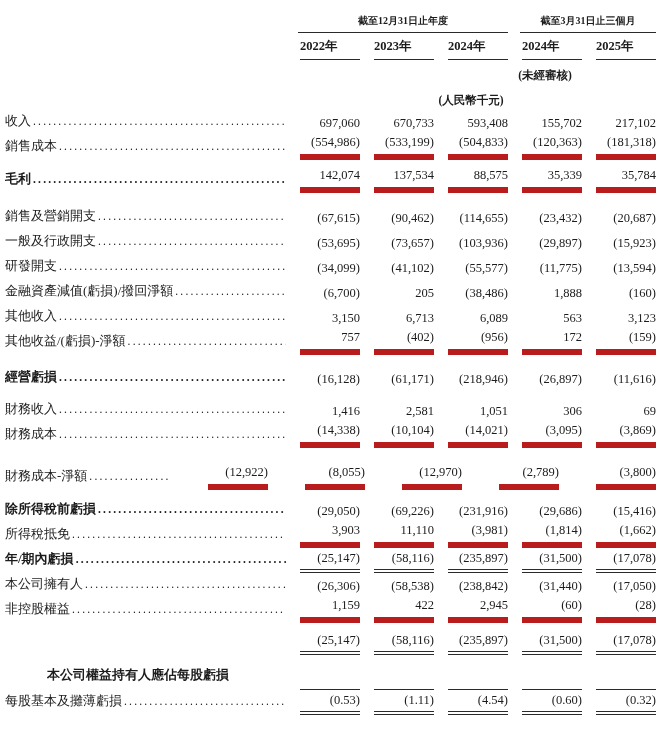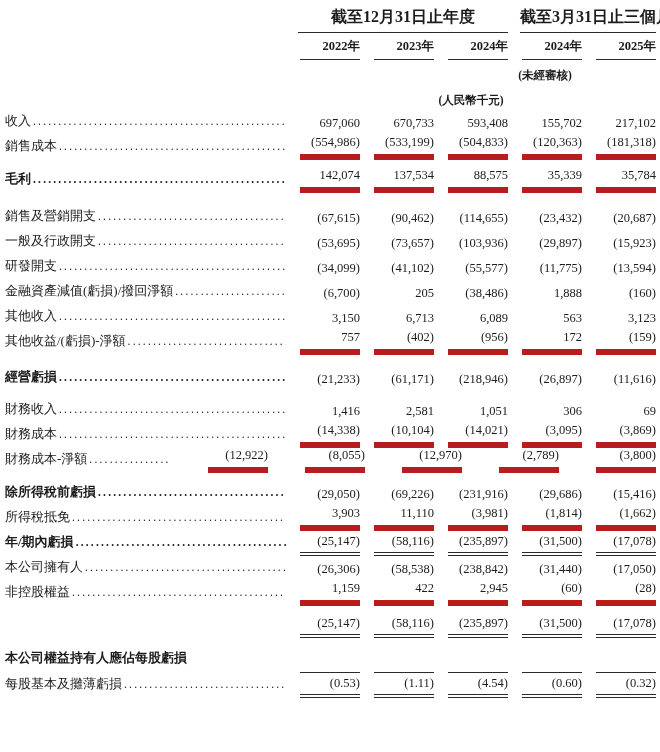--- a/index.html
+++ b/index.html
@@ -28,28 +28,28 @@
   }
   .vbox.single { border-bottom:6px solid #b91c1c; }
   .vbox.double { border-bottom:4px double #2a2a2a; padding-bottom:3px; }
   .vbox.above  { border-top:1px solid #2a2a2a; padding-top:3px; }
 
   
   .head-group { height:27px; }
   .grp { box-sizing:border-box; }
   .grp-inner {
     margin-left:12px; border-bottom:1px solid #2a2a2a;
-    text-align:center; font-weight:bold; font-size:16px;
+    text-align:center; font-weight:bold; font-size:10px;
     padding-bottom:4px; white-space:nowrap;
   }
   .g1 { width:222px; }
   .g2 { width:148px; }
   .head-years { height:27px; }
   .ybox {
-    width:60px; text-align:right; font-weight:bold; font-size:12.5px;
+    width:60px; text-align:left; font-weight:bold; font-size:12.5px;
     border-bottom:1px solid #2a2a2a; padding-bottom:4px; box-sizing:border-box;
     white-space:nowrap;
   }
   .note-row { height:20px; }
   .notebox {
     width:74px; display:flex; justify-content:center;
     font-weight:bold; font-size:11.5px; white-space:nowrap; overflow:visible;
     padding-bottom:2px;
   }
   .spacer-lbl { width:281px; }
@@ -293,21 +293,21 @@
         <div class="vcell">
           <div class="vbox single">(159)</div>
         </div>
       </div>
       <div class="trow" style="margin-top: 11px;">
         <div class="lblcell bold">
           <span>經營虧損</span>
           <span class="dots">........................................................................................................................</span>
         </div>
         <div class="vcell">
-          <div class="vbox">(21,233)</div>
+          <div class="vbox">(16,128)</div>
         </div>
         <div class="vcell">
           <div class="vbox">(61,171)</div>
         </div>
         <div class="vcell">
           <div class="vbox">(218,946)</div>
         </div>
         <div class="vcell">
           <div class="vbox">(26,897)</div>
         </div>
@@ -350,21 +350,21 @@
         <div class="vcell">
           <div class="vbox single">(14,021)</div>
         </div>
         <div class="vcell">
           <div class="vbox single">(3,095)</div>
         </div>
         <div class="vcell">
           <div class="vbox single">(3,869)</div>
         </div>
       </div>
-      <div class="trow" style="margin-top: 0; gap: 37px;">
+      <div class="trow" style="margin-top: 17px; gap: 37px;">
         <div class="lblcell">
           <span>財務成本-淨額</span>
           <span class="dots">........................................................................................................................</span>
         </div>
         <div class="vcell">
           <div class="vbox single">(12,922)</div>
         </div>
         <div class="vcell">
           <div class="vbox single">(8,055)</div>
         </div>
@@ -496,21 +496,21 @@
         <div class="vcell">
           <div class="vbox double">(235,897)</div>
         </div>
         <div class="vcell">
           <div class="vbox double">(31,500)</div>
         </div>
         <div class="vcell">
           <div class="vbox double">(17,078)</div>
         </div>
       </div>
-      <div class="trow" style="margin-top: 9px;">
+      <div class="trow" style="margin-top: 9px; margin-left: 42px;">
         <div class="lblcell bold">
           <span>本公司權益持有人應佔每股虧損</span>
         </div>
       </div>
       <div class="trow">
         <div class="lblcell">
           <span>每股基本及攤薄虧損</span>
           <span class="dots">........................................................................................................................</span>
         </div>
         <div class="vcell">

